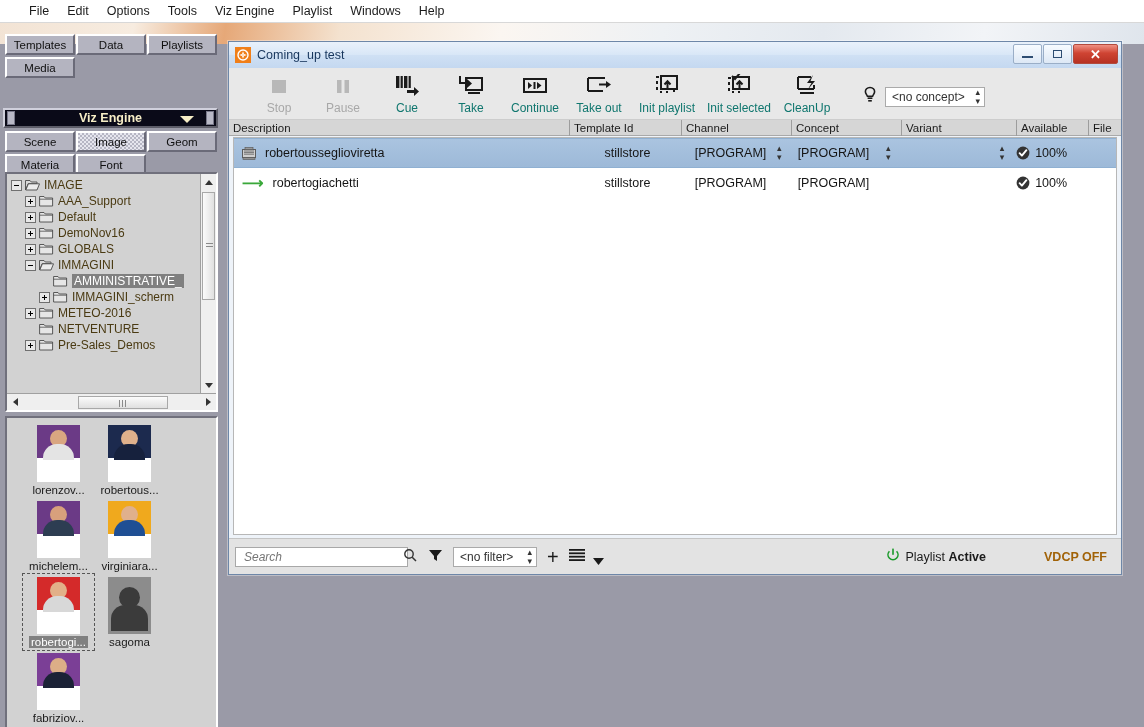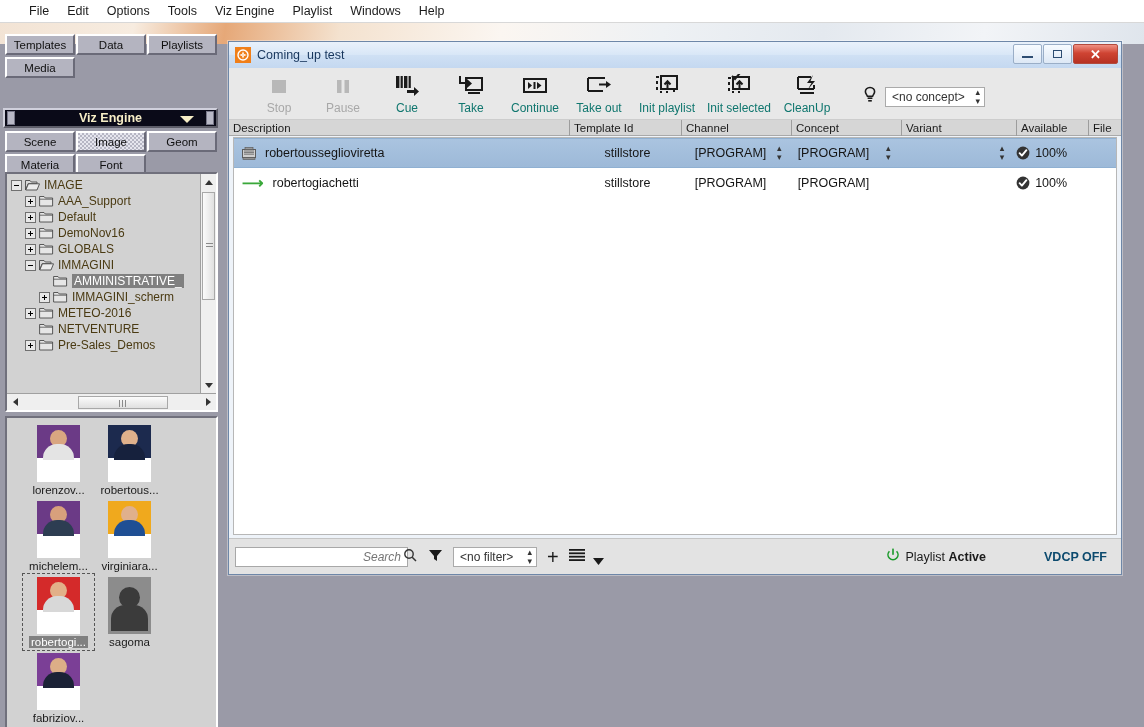--- a/index.html
+++ b/index.html
@@ -353,31 +353,30 @@
     width: 173px; height: 20px; background: #fff;
     border: 1px solid #a8a8a8;
     display: flex; align-items: center;
     padding: 0 4px 0 6px;
   }
   .searchbox input {
     border: none; outline: none; flex: 1; font-size: 12px;
     font-style: italic; color: #7a7a7a;
     font-family: "Liberation Sans", sans-serif;
     background: transparent;
-    text-align: right;
   }
   .funnel { margin-left: 20px; }
   .plusico { font-size: 20px; color: #1a1a1a; margin-left: 10px; line-height: 1; }
   .listico { margin-left: 10px; }
   .caretsm { margin-left: 8px; margin-top: 8px; }
   .statusright { margin-left: auto; display: flex; align-items: center; padding-right: 14px; }
   .powerico { margin-right: 5px; }
   .plactive { font-size: 12.5px; color: #1b1b1b; }
   .plactive b { font-weight: bold; }
-  .vdcp { font-size: 12.5px; font-weight: bold; color: #0c4a6e; margin-left: 58px; }
+  .vdcp { font-size: 12.5px; font-weight: bold; color: #a16207; margin-left: 58px; }
 </style>
 </head>
 <body>
 
 <div class="wallpaper"></div>
 
 <div class="menubar">
   <div class="mi">File</div>
   <div class="mi">Edit</div>
   <div class="mi">Options</div>

